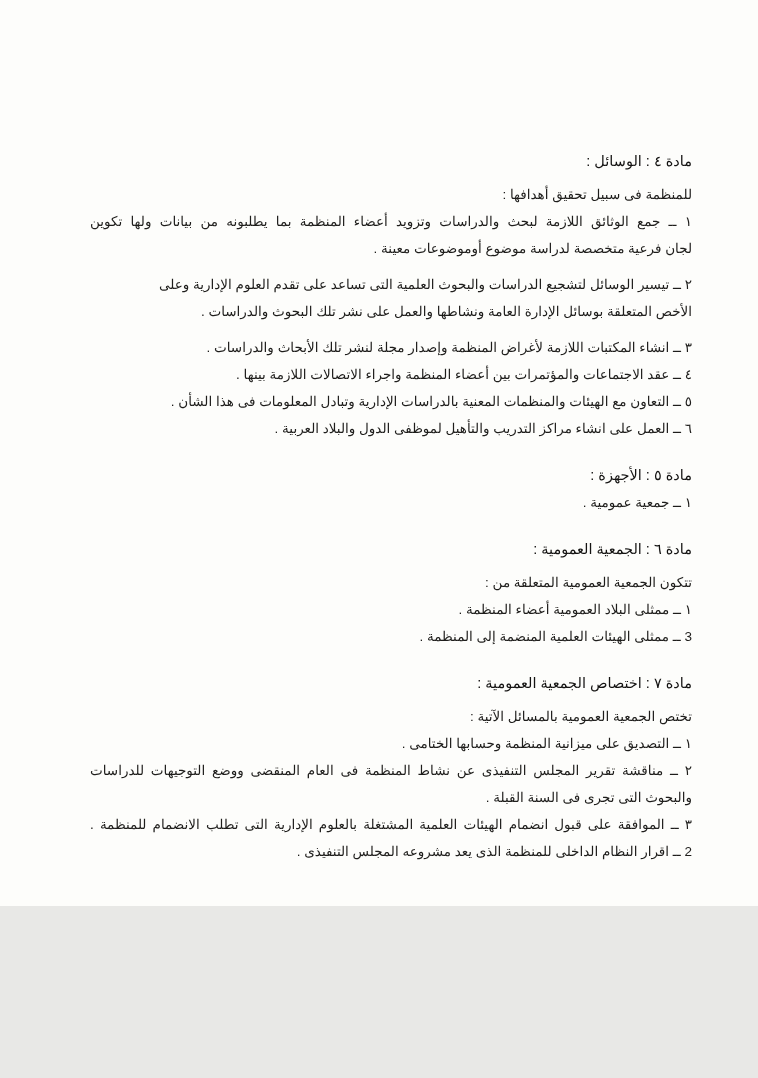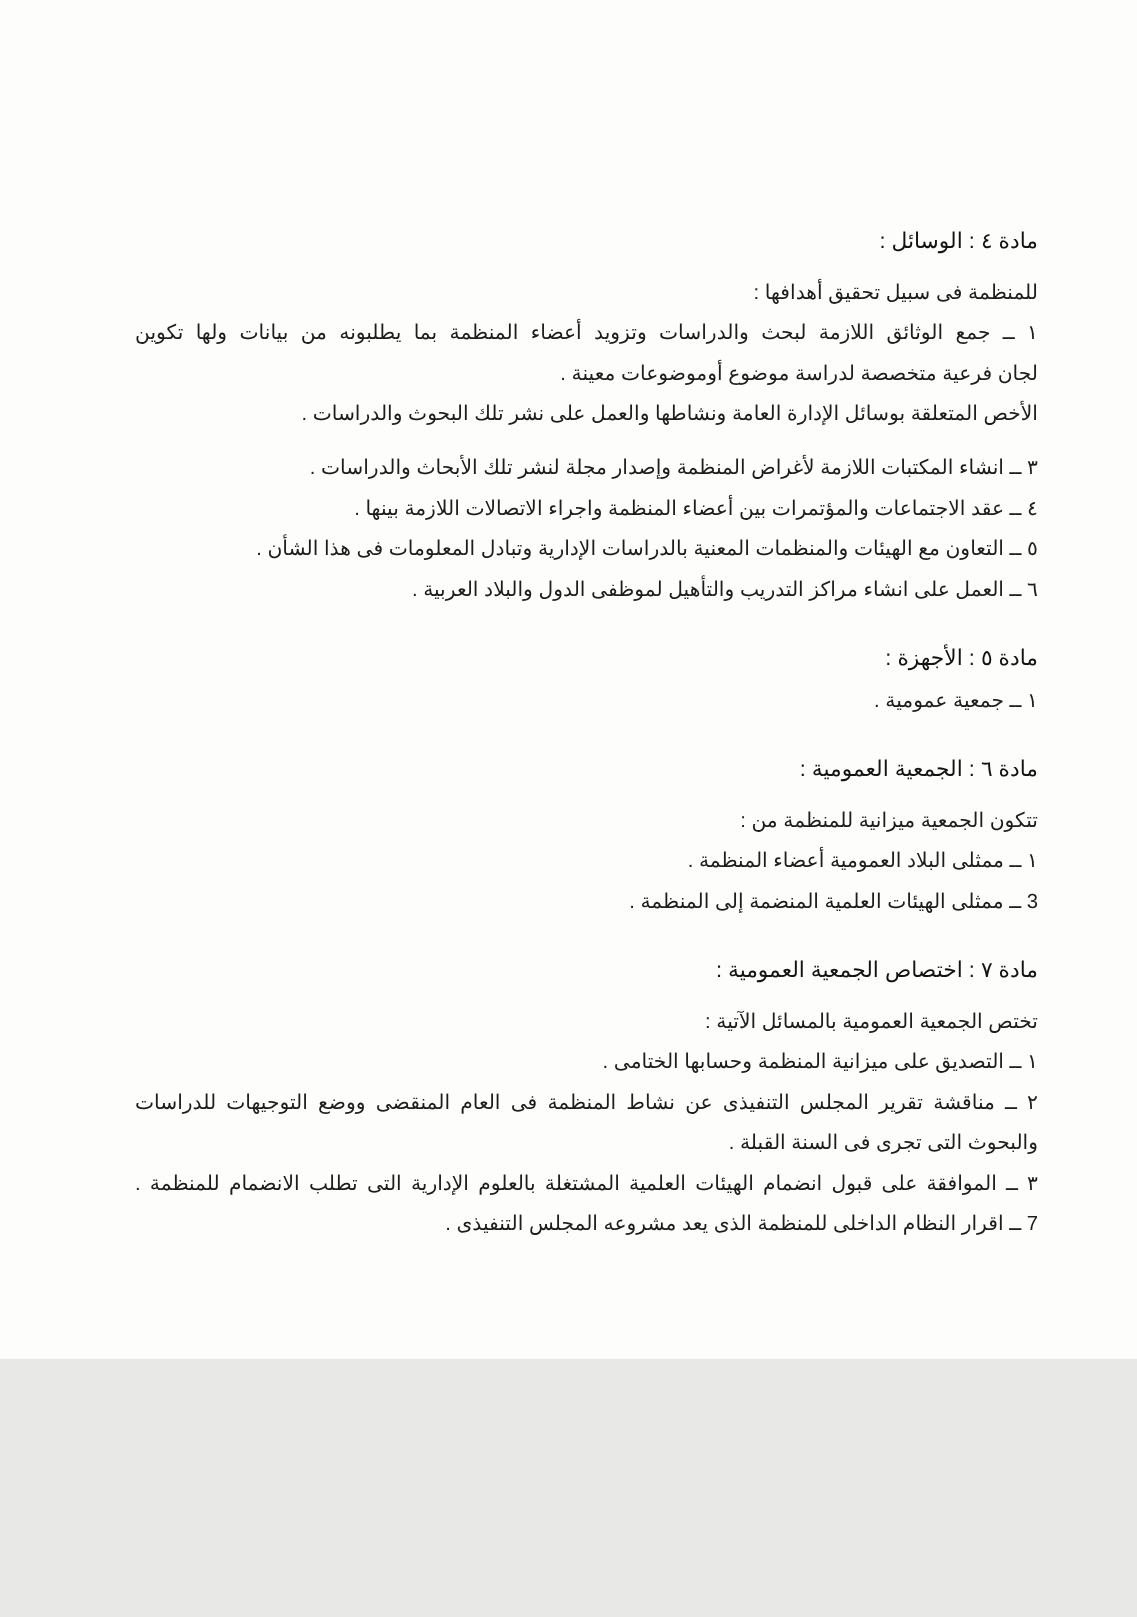--- a/index.html
+++ b/index.html
@@ -63,45 +63,46 @@
 <body>
 
 <div class="page">
   <div class="doc">
 
     <section>
       <h2 class="heading">مادة ٤ : الوسائل :</h2>
       <p class="intro">للمنظمة فى سبيل تحقيق أهدافها :</p>
       <p class="full">١ ــ جمع الوثائق اللازمة لبحث والدراسات وتزويد أعضاء المنظمة بما يطلبونه من بيانات ولها تكوين</p>
       <p class="cont">لجان فرعية متخصصة لدراسة موضوع أوموضوعات معينة .</p>
+      <p class="item gap">٢ ــ تيسير الوسائل لتشجيع الدراسات والبحوث العلمية التى تساعد على تقدم العلوم الإدارية وعلى</p>
       <p class="cont">الأخص المتعلقة بوسائل الإدارة العامة ونشاطها والعمل على نشر تلك البحوث والدراسات .</p>
       <p class="item gap">٣ ــ انشاء المكتبات اللازمة لأغراض المنظمة وإصدار مجلة لنشر تلك الأبحاث والدراسات .</p>
       <p class="item">٤ ــ عقد الاجتماعات والمؤتمرات بين أعضاء المنظمة واجراء الاتصالات اللازمة بينها .</p>
       <p class="item">٥ ــ التعاون مع الهيئات والمنظمات المعنية بالدراسات الإدارية وتبادل المعلومات فى هذا الشأن .</p>
       <p class="item">٦ ــ العمل على انشاء مراكز التدريب والتأهيل لموظفى الدول والبلاد العربية .</p>
     </section>
 
     <section>
       <h2 class="heading">مادة ٥ : الأجهزة :</h2>
       <p class="item">١ ــ جمعية عمومية .</p>
     </section>
 
     <section>
       <h2 class="heading">مادة ٦ : الجمعية العمومية :</h2>
-      <p class="intro">تتكون الجمعية ميزانية للمنظمة من :</p>
+      <p class="intro">تتكون الجمعية العمومية المتعلقة من :</p>
       <p class="item">١ ــ ممثلى البلاد العمومية أعضاء المنظمة .</p>
       <p class="item">3 ــ ممثلى الهيئات العلمية المنضمة إلى المنظمة .</p>
     </section>
 
     <section>
       <h2 class="heading">مادة ٧ : اختصاص الجمعية العمومية :</h2>
       <p class="intro">تختص الجمعية العمومية بالمسائل الآتية :</p>
       <p class="item">١ ــ التصديق على ميزانية المنظمة وحسابها الختامى .</p>
       <p class="full">٢ ــ مناقشة تقرير المجلس التنفيذى عن نشاط المنظمة فى العام المنقضى ووضع التوجيهات للدراسات</p>
       <p class="cont-sm">والبحوث التى تجرى فى السنة القبلة .</p>
       <p class="full">٣ ــ الموافقة على قبول انضمام الهيئات العلمية المشتغلة بالعلوم الإدارية التى تطلب الانضمام للمنظمة .</p>
-      <p class="item">7 ــ اقرار النظام الداخلى للمنظمة الذى يعد مشروعه المجلس التنفيذى .</p>
+      <p class="item">2 ــ اقرار النظام الداخلى للمنظمة الذى يعد مشروعه المجلس التنفيذى .</p>
     </section>
 
   </div>
 
   <div class="pageno">٢</div>
 </div>
 
 </body></html>

